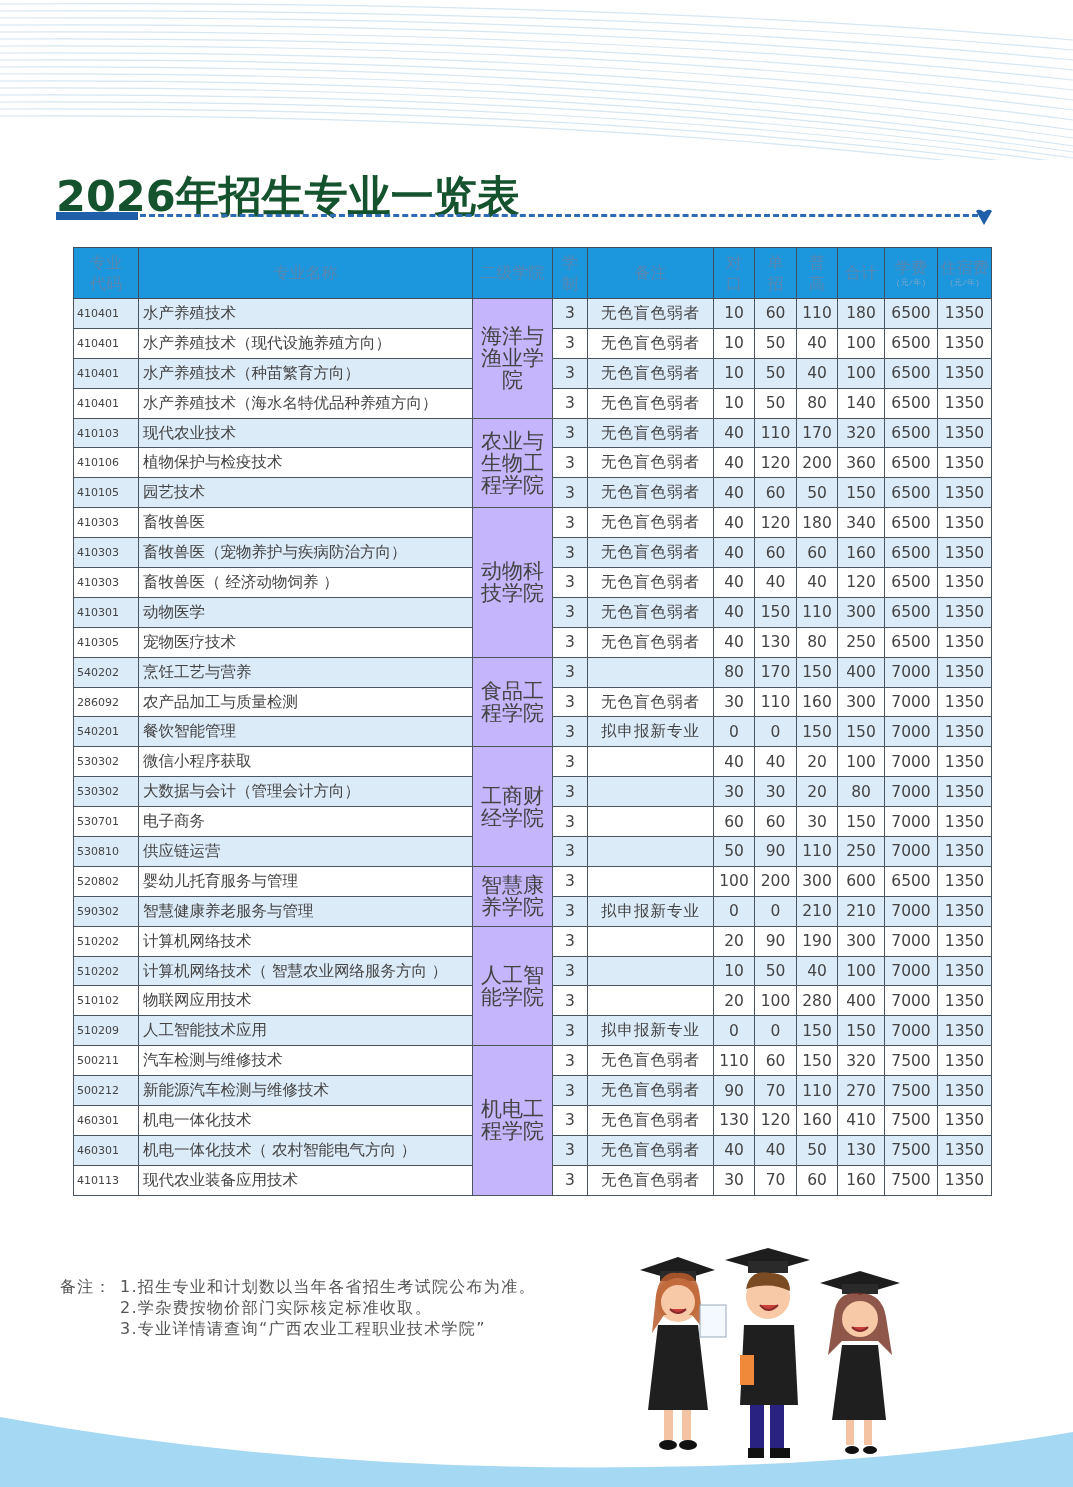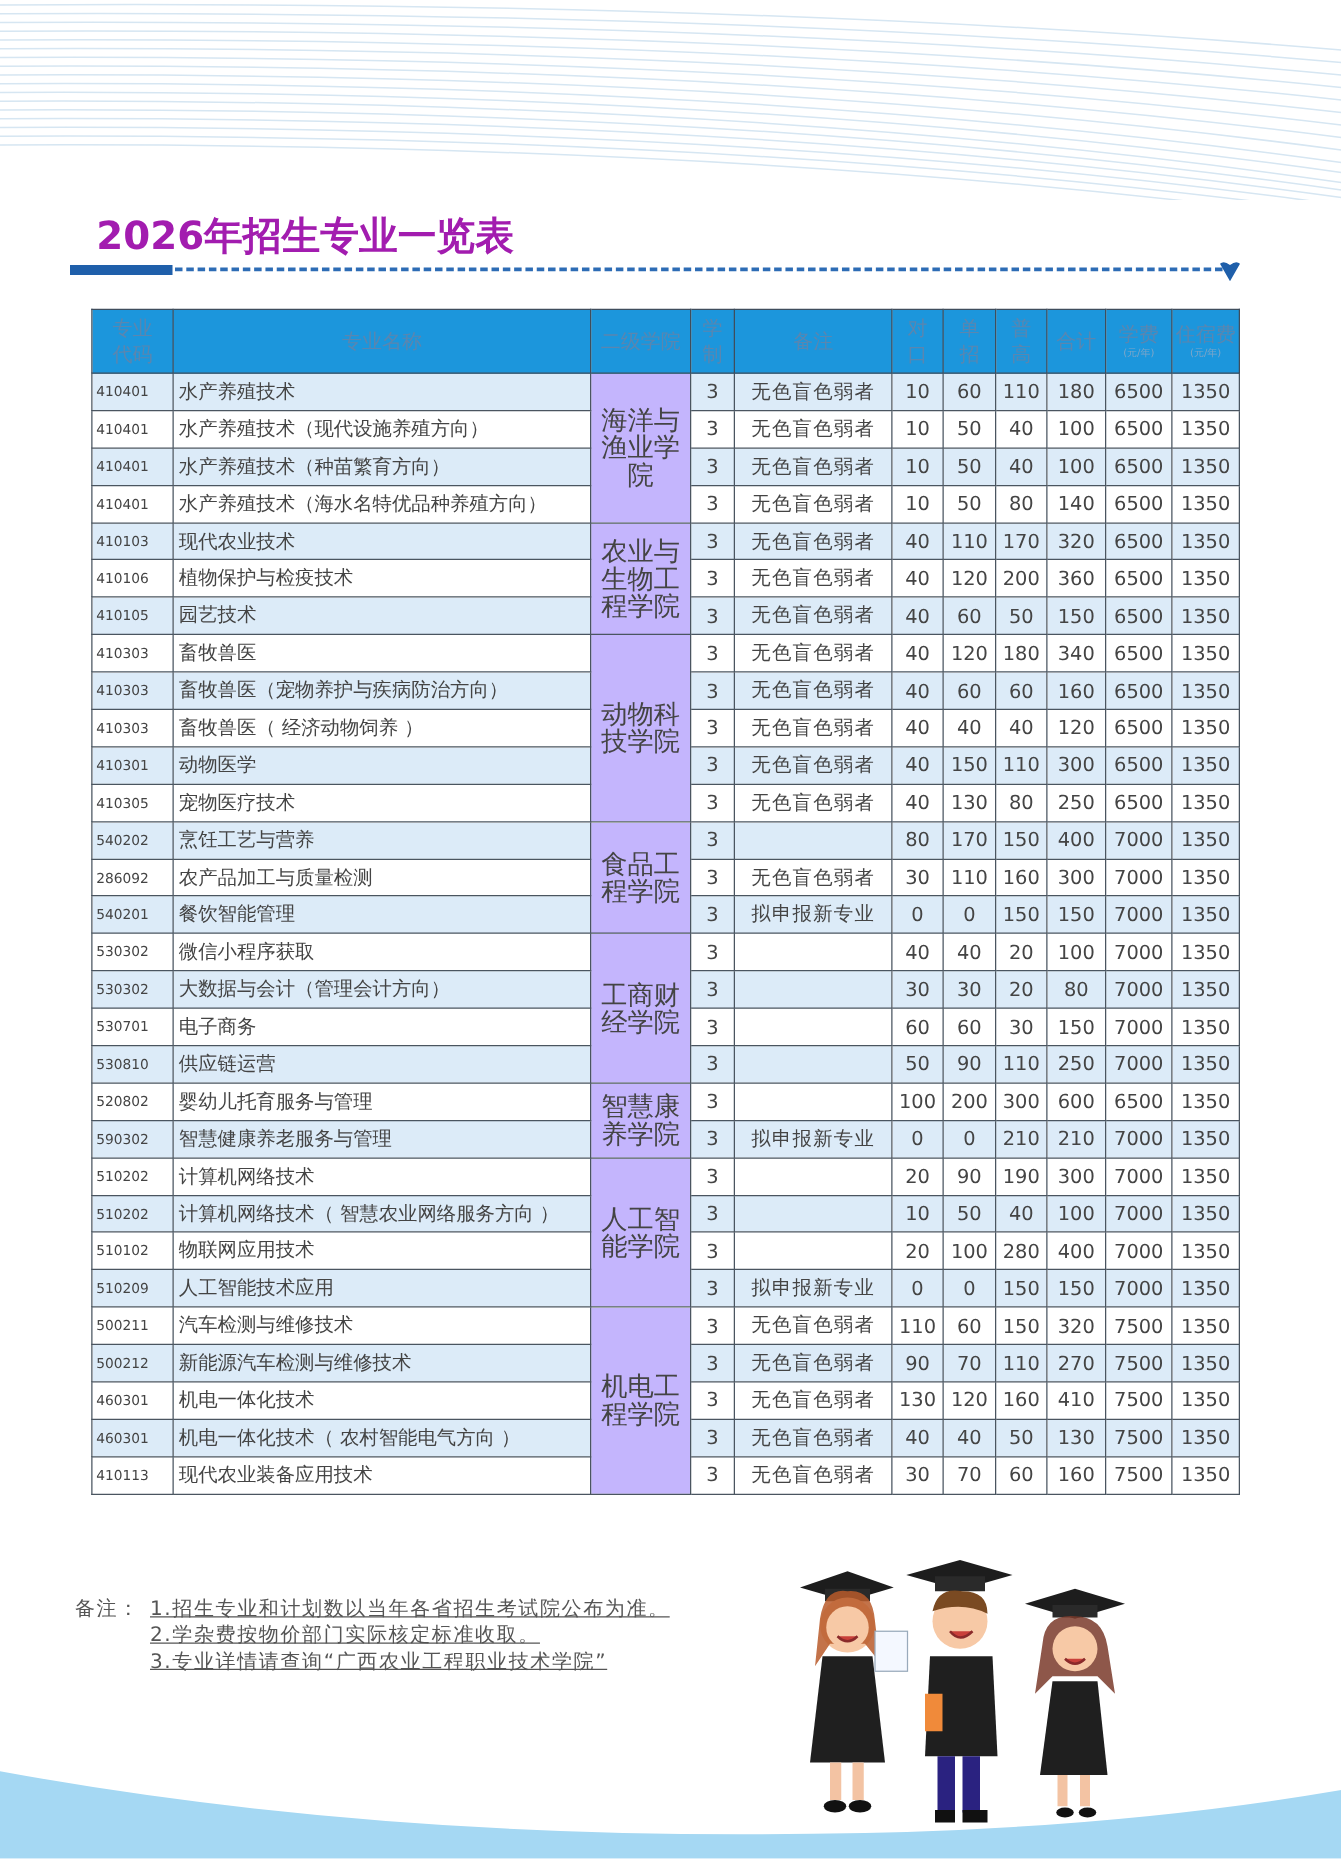--- a/index.html
+++ b/index.html
@@ -1,37 +1,37 @@
 <!DOCTYPE html>
 <html><head>
 <meta charset="utf-8">
 <style>
   html, body { margin:0; padding:0; }
   body { width:1073px; height:1487px; position:relative; overflow:hidden; background:#ffffff;
          font-family:"DejaVu Sans","Liberation Sans",sans-serif; color:#4a4a4a; }
   .bg-lines { position:absolute; left:0; top:0; width:1073px; height:160px; }
   .bg-wave { position:absolute; left:0; bottom:0; width:1073px; height:110px; }
-  .title { position:absolute; left:56px; top:168px; font-size:31px; font-weight:bold; color:#a21caf;
-           letter-spacing:0px; font-family:"DejaVu Sans","Liberation Sans",sans-serif; white-space:nowrap;margin-left:21px; }
+  .title { position:absolute; left:56px; top:168px; font-size:43px; font-weight:bold; color:#14532d;
+           letter-spacing:0px; font-family:"DejaVu Sans","Liberation Sans",sans-serif; white-space:nowrap; }
   .title-bar { position:absolute; left:56px; top:212px; width:82px; height:8px; background:#1f5faa; }
   .title-dash { position:absolute; left:140px; top:214px; width:838px; height:0; border-top:3px dashed #2d6cb5; }
   .title-heart { position:absolute; left:975px; top:208px; width:18px; height:18px; }
   table.majors { position:absolute; left:73px; top:247px; border-collapse:collapse; table-layout:fixed;
                  width:918px; font-size:15.5px; }
   table.majors th { background:#1c96dc; color:#5a86b0; font-weight:normal; border:1.5px solid #3f4d5c;
                     height:50px; padding:0; text-align:center; line-height:20px; font-size:16px; }
-  table.majors th .sub { display:block; font-size:8px; line-height:10px; color:#7ea6c8; }
+  table.majors th .sub { display:block; font-size:8px; line-height:10px; color:#7ea6c8;font-family:Liberation Mono, monospace; }
   table.majors td { border:1.5px solid #4a5560; height:28.9px; padding:0; text-align:center; color:#444;
                     white-space:nowrap; overflow:hidden; }
   table.majors tr.alt td.shade { background:#dcebf8; }
   td.code { text-align:left !important; padding-left:3px !important; font-size:11px; }
   td.name { text-align:left !important; padding-left:4px !important; }
   td.college { background:#c4b5fd; line-height:22px; white-space:normal !important; font-size:21px; color:#555; }
   td.note { letter-spacing:1px; }
-  .notes { position:absolute; left:60px; top:1276px; font-size:16px; color:#555; line-height:21px; letter-spacing:1.3px;text-decoration:underline; }
+  .notes { position:absolute; left:60px; top:1276px; font-size:16px; color:#555; line-height:21px; letter-spacing:1.3px; }
   .notes .lbl { display:inline-block; width:60px; }
   .notes .line { white-space:nowrap; }
   .notes .indent { padding-left:60px; }
   .notes .indent2 { padding-left:82px; }
   .illus { position:absolute; left:620px; top:1245px; width:300px; height:230px; }
 </style>
 </head>
 <body>
 
 <svg class="bg-lines" viewBox="0 0 1073 160" preserveAspectRatio="none">

